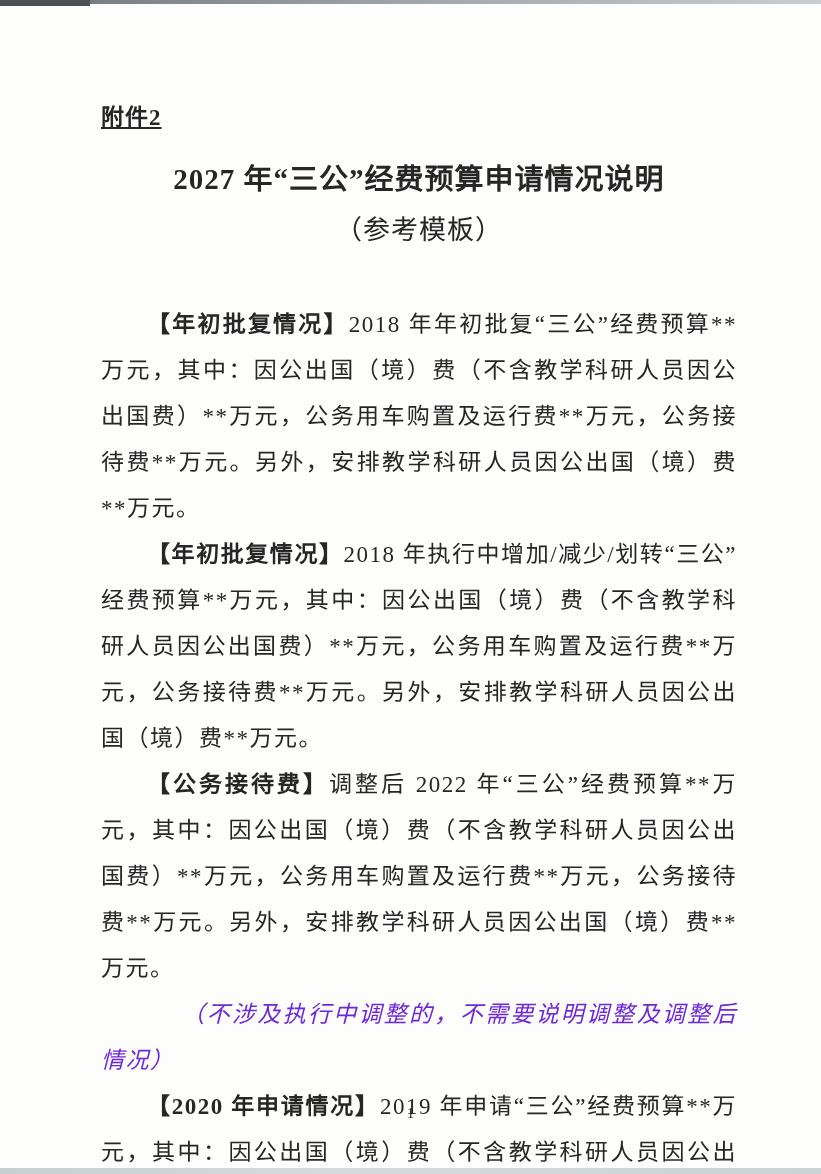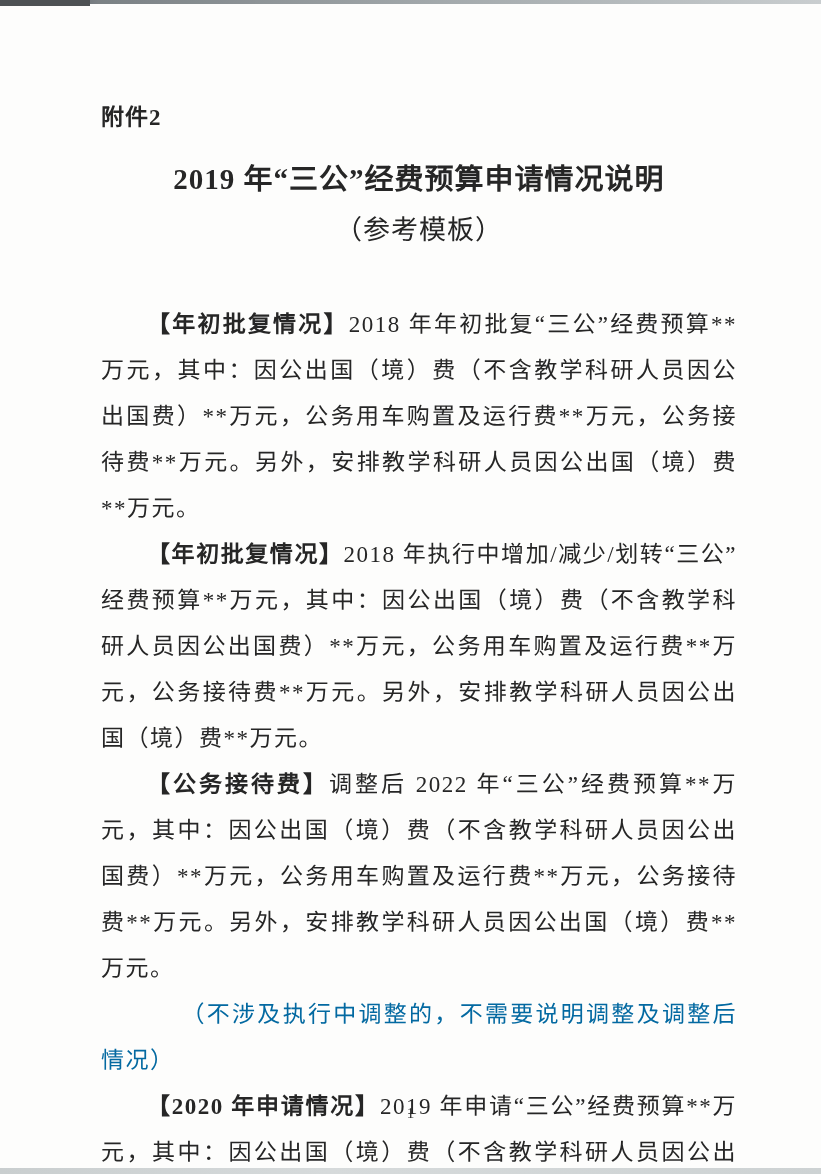--- a/index.html
+++ b/index.html
@@ -43,20 +43,21 @@
     top: 0; left: 0;
     width: 100%;
     box-sizing: border-box;
     padding: 104px 84px 0 101px;
   }
   .attachment {
     font-size: 23px;
     font-weight: bold;
     letter-spacing: 1px;
     line-height: 28px;
+    text-decoration: underline;
   }
   .doc-title {
     margin: 26px 0 0 0;
     font-size: 29px;
     font-weight: bold;
     text-align: center;
     letter-spacing: 1px;
     line-height: 42px;
   }
   .doc-subtitle {
@@ -74,21 +75,22 @@
     letter-spacing: 1.5px;
     text-align: justify;
     text-justify: inter-ideograph;
   }
   .doc-body p {
     margin: 0;
     text-indent: 2em;
   }
   .doc-body p.note-line {
     text-indent: 3.5em;
-    color: #0369a1;
+    font-style: italic;
+    color: #6d28d9;
   }
   .b {
     font-weight: bold;
     margin-top: 19px;
   }
   .page-number {
     position: absolute;
     bottom: 52px;
     left: 0;
     width: 100%;
@@ -99,21 +101,21 @@
 </style>
 </head>
 <body>
 
 <div class="scan-page">
   <div class="scan-edge-top"></div>
 
   <div class="content">
     <div class="attachment">附件2</div>
 
-    <h1 class="doc-title">2019 年“三公”经费预算申请情况说明</h1>
+    <h1 class="doc-title">2027 年“三公”经费预算申请情况说明</h1>
 
     <h2 class="doc-subtitle">（参考模板）</h2>
 
     <div class="doc-body">
       <p><span class="b">【年初批复情况】</span><span>2018 年年初批复“三公”经费预算**万元，其中：因公出国（境）费（不含教学科研人员因公出国费）**万元，公务用车购置及运行费**万元，公务接待费**万元。另外，安排教学科研人员因公出国（境）费**万元。</span></p>
 
       <p><span class="b">【年初批复情况】</span><span>2018 年执行中增加/减少/划转“三公”经费预算**万元，其中：因公出国（境）费（不含教学科研人员因公出国费）**万元，公务用车购置及运行费**万元，公务接待费**万元。另外，安排教学科研人员因公出国（境）费**万元。</span></p>
 
       <p><span class="b">【公务接待费】</span><span>调整后 2022 年“三公”经费预算**万元，其中：因公出国（境）费（不含教学科研人员因公出国费）**万元，公务用车购置及运行费**万元，公务接待费**万元。另外，安排教学科研人员因公出国（境）费**万元。</span></p>
 

